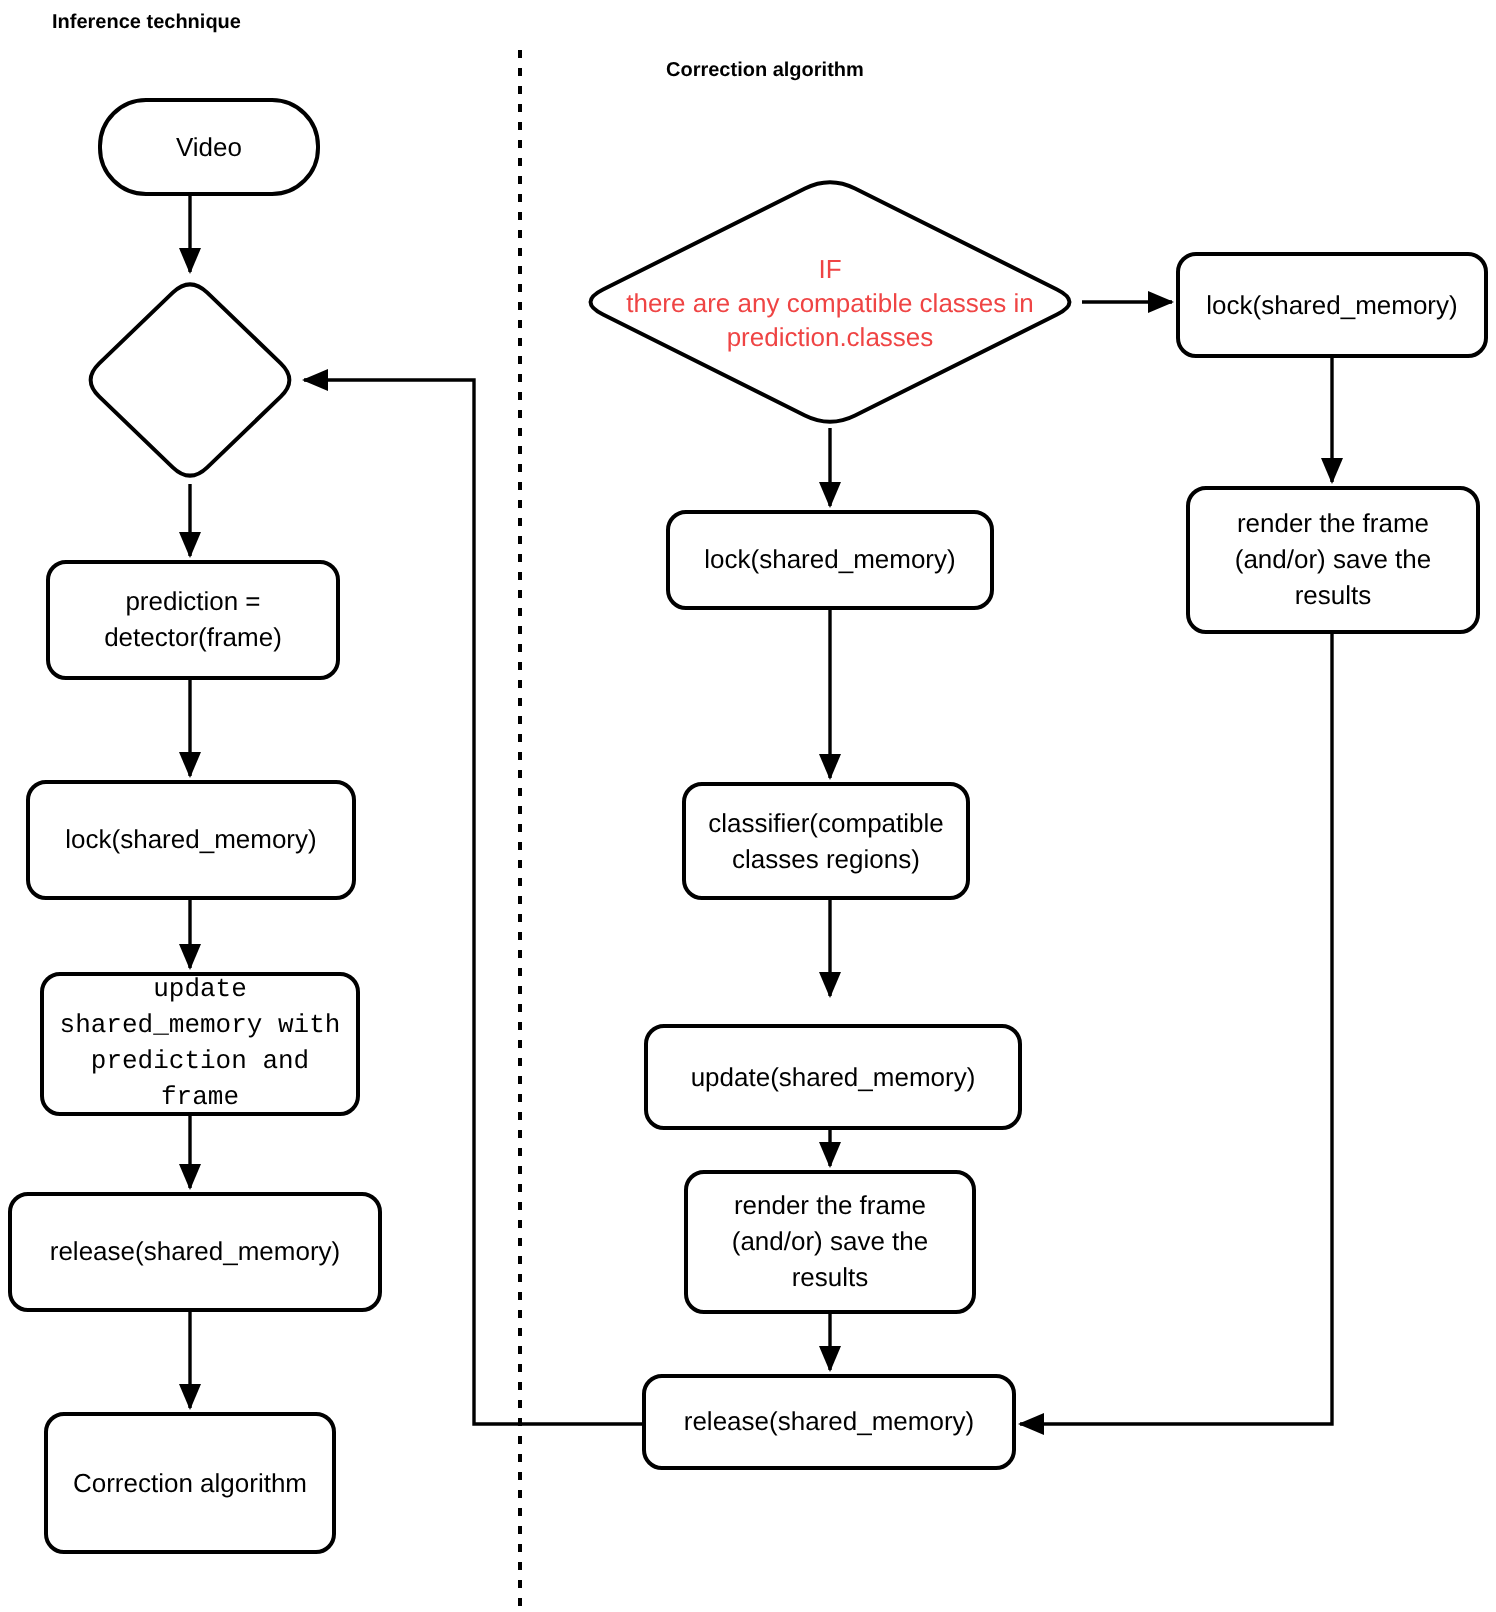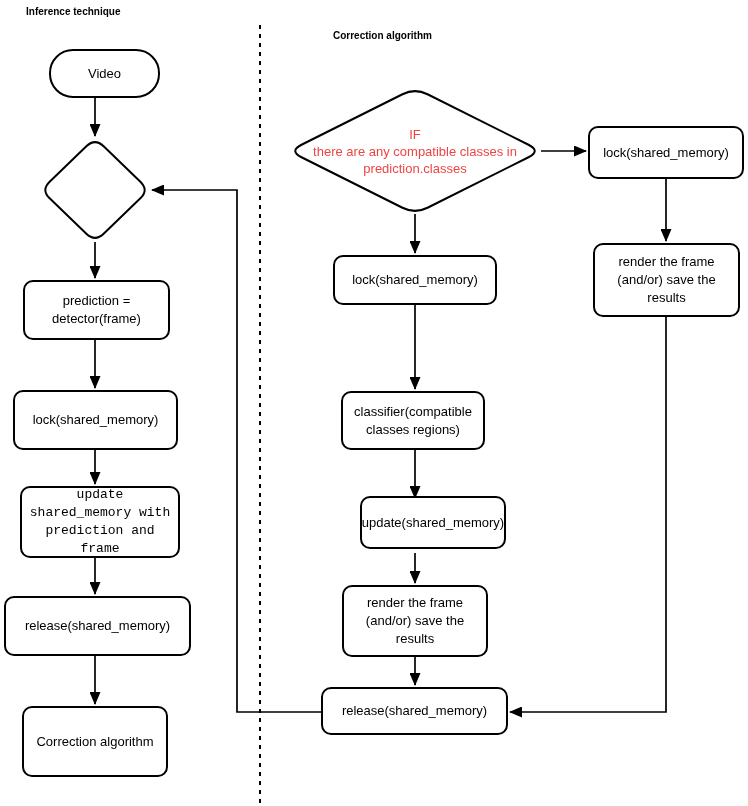--- a/index.html
+++ b/index.html
@@ -50,21 +50,21 @@
   
   .n-video       { left: 49px;  top: 49px;  width: 111px; height: 49px; border-radius: 24px; }
   .n-prediction  { left: 23px;  top: 280px; width: 147px; height: 60px; }
   .n-lock-left   { left: 13px;  top: 390px; width: 165px; height: 60px; }
   .n-update-left { left: 20px;  top: 486px; width: 160px; height: 72px; font-family: Liberation Mono, monospace; }
   .n-release-left{ left: 4px;   top: 596px; width: 187px; height: 60px; }
   .n-correction  { left: 22px;  top: 706px; width: 146px; height: 71px; }
   
   .n-lock-main    { left: 333px; top: 255px; width: 164px; height: 50px; }
   .n-classifier   { left: 341px; top: 391px; width: 144px; height: 59px; }
-  .n-update-main  { left: 322px; top: 496px; width: 146px; height: 53px; margin-left: 38px; }
+  .n-update-main  { left: 322px; top: 512px; width: 189px; height: 53px; }
   .n-render-main  { left: 342px; top: 585px; width: 146px; height: 72px; }
   .n-release-main { left: 321px; top: 687px; width: 187px; height: 48px; }
   .n-lock-branch  { left: 588px; top: 126px; width: 156px; height: 53px; }
   .n-render-branch{ left: 593px; top: 243px; width: 147px; height: 74px; }
   
   .l-for { left: 25px;  top: 172px; width: 140px; }
   .l-if  { left: 280px; top: 126px; width: 270px; }
   
   .h-left  { left: 26px;  top: 6px;  }
   .h-right { left: 333px; top: 30px; }

